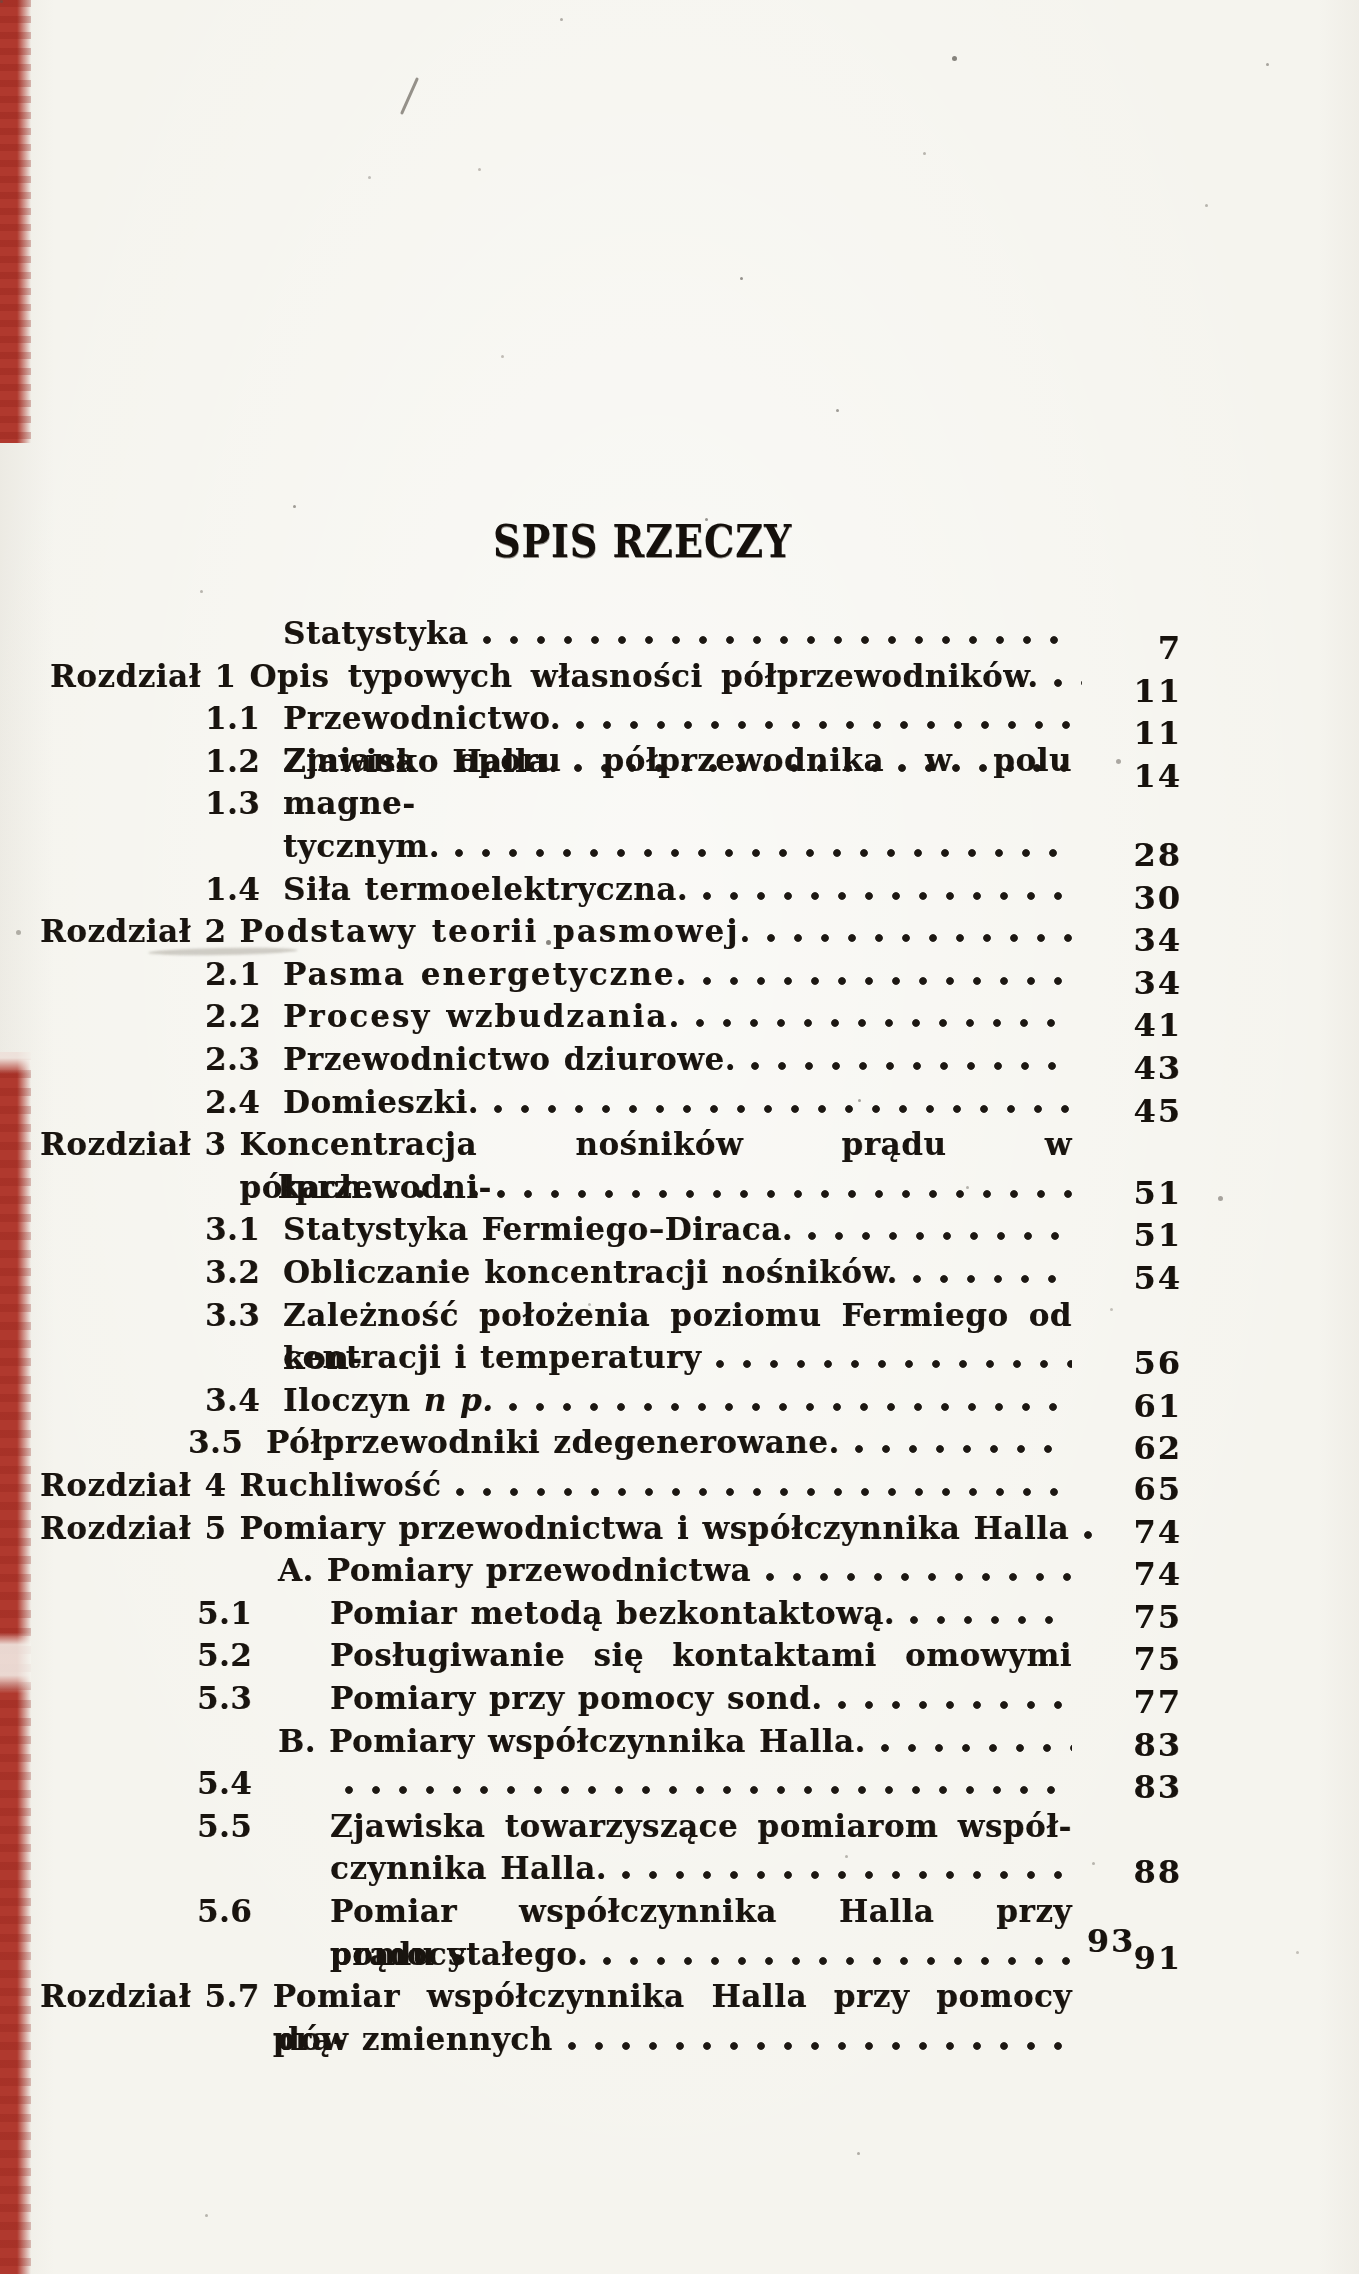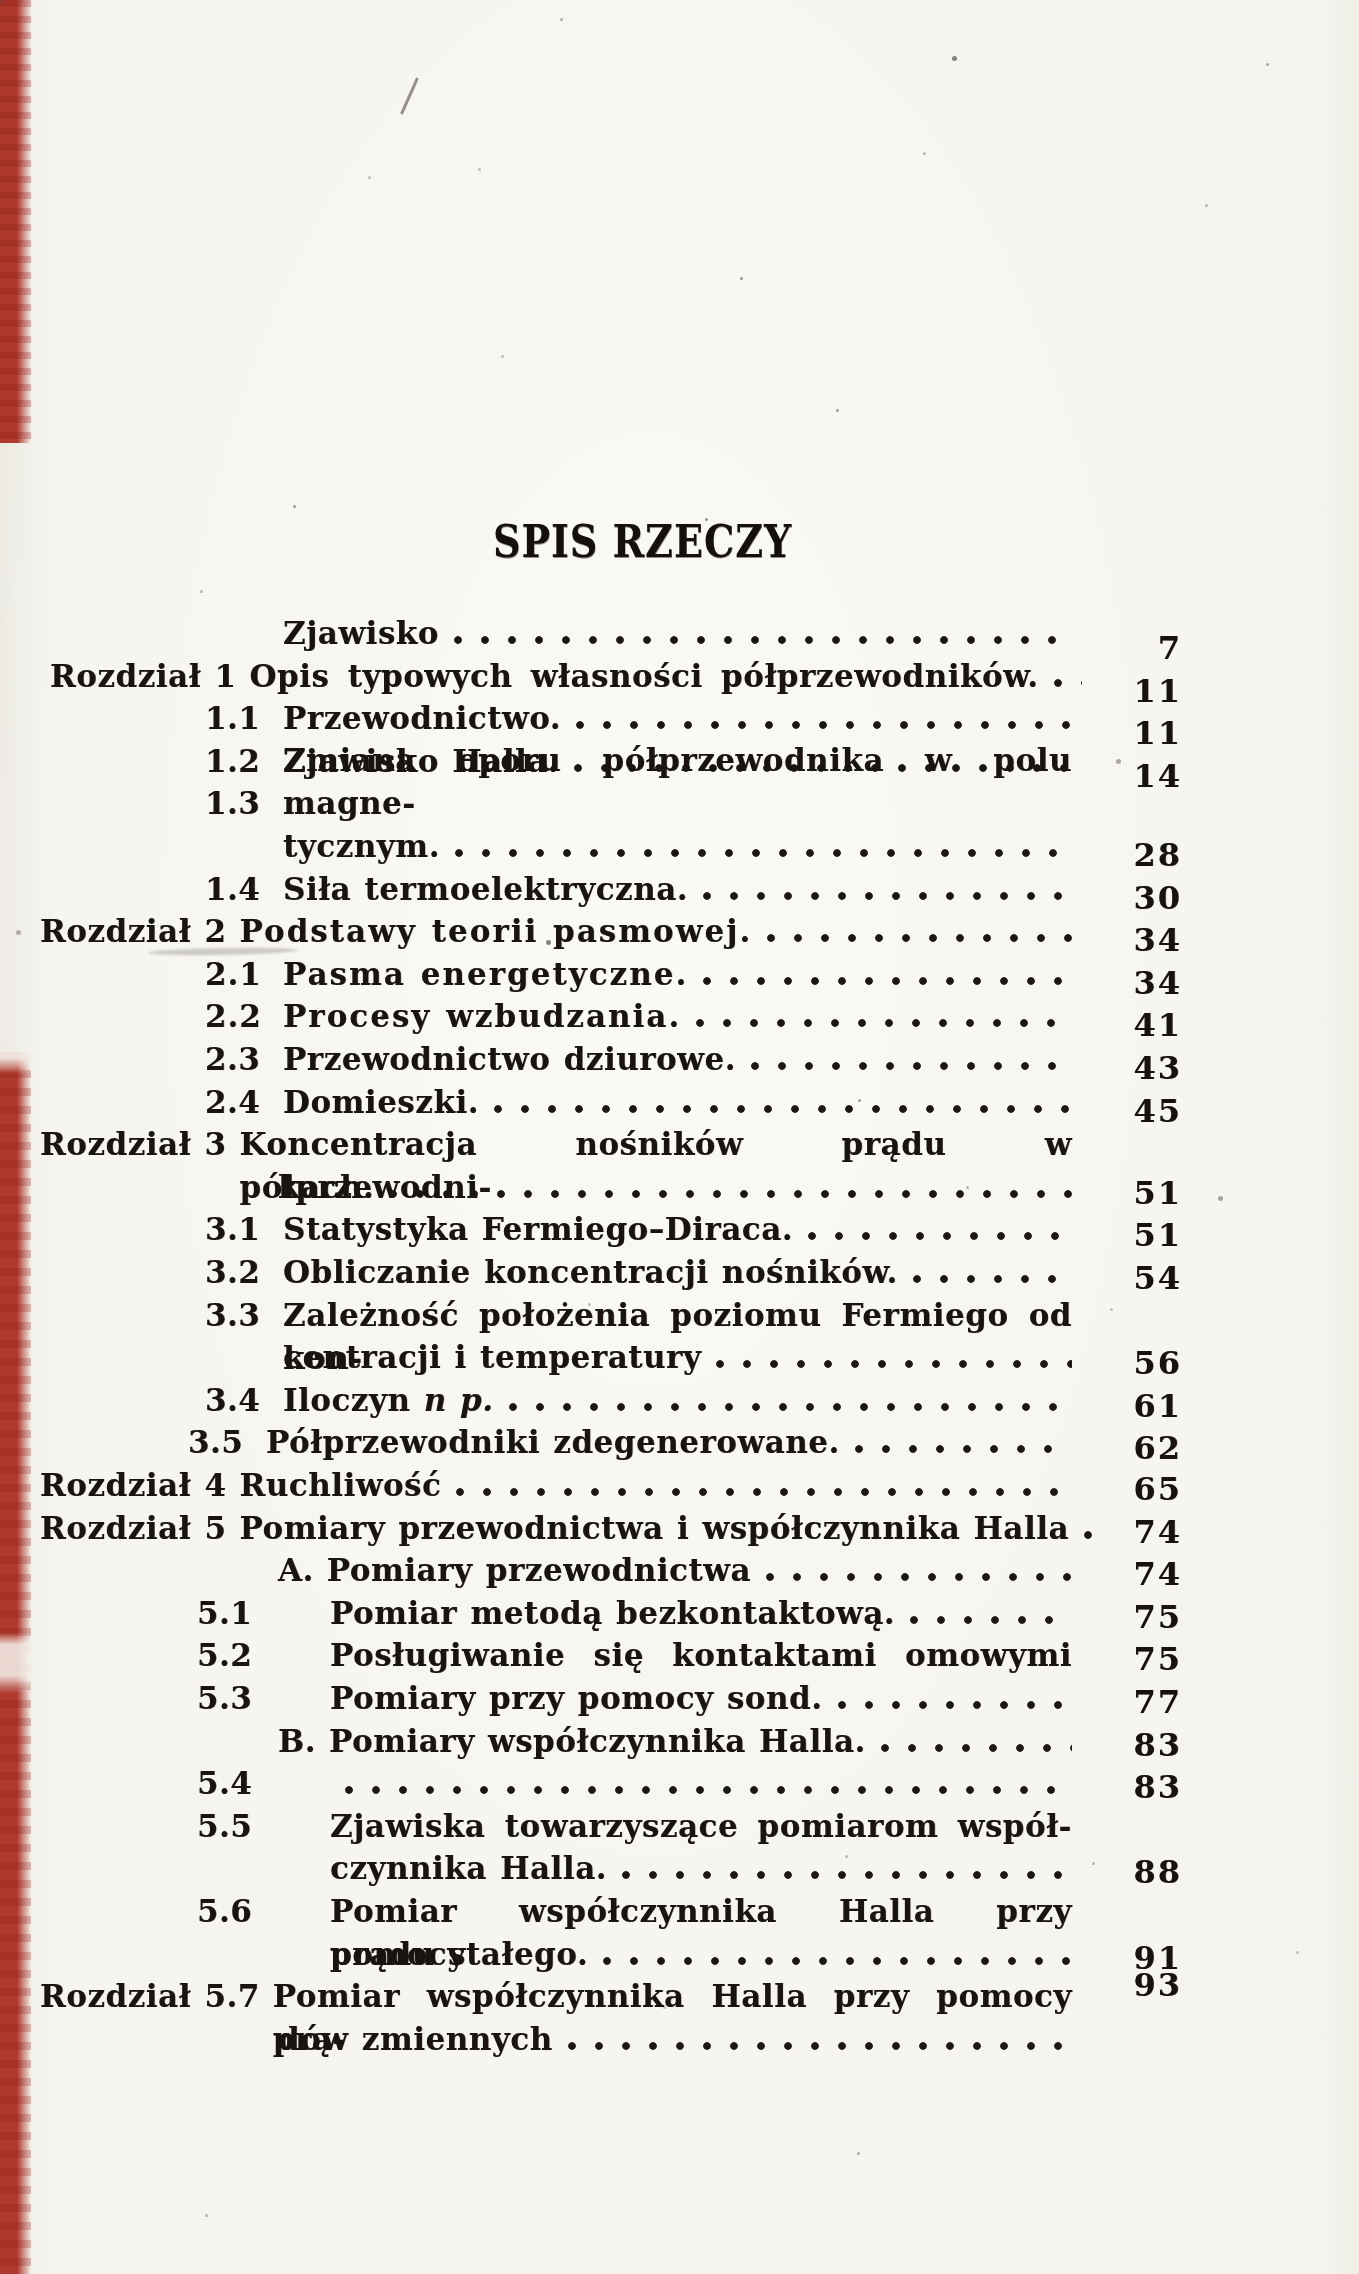--- a/index.html
+++ b/index.html
@@ -74,21 +74,21 @@
 
 <div class="page">
   <div id="redbar-top" class="redbar"></div>
   <div id="redbar-bottom" class="redbar"></div>
   <div id="speckles"></div>
   <div id="pen-mark"></div>
   <div id="smudge"></div>
   <div id="title">SPIS RZECZY</div>
   <div id="toc">
       <div class="row" style="left: 283px; top: 612px; width: 789px;">
-        <span class="txt">Zjawisko</span>
+        <span class="txt">Statystyka</span>
         <div class="lead"></div>
       </div>
       <span class="pg" style="top: 627px;">7</span>
       <div class="row" style="left: 40px; top: 655px; width: 1032px; margin-left: 10px;">
         <span class="lbl">Rozdział 1</span>
         <span class="txt ws1">Opis typowych własności półprzewodników.</span>
         <div class="lead"></div>
       </div>
       <span class="pg" style="top: 670px;">11</span>
       <div class="row" style="left: 205px; top: 697px; width: 867px;">
@@ -255,15 +255,15 @@
       </div>
       <span class="pg" style="top: 1937px;">91</span>
       <div class="row justify" style="left: 40px; top: 1975px; width: 1032px;">
         <span class="lbl">Rozdział 5.7</span>
         <span class="txt">Pomiar współczynnika Halla przy pomocy prą-</span>
       </div>
       <div class="row" style="left: 278px; top: 2018px; width: 794px;">
         <span class="txt">dów zmiennych</span>
         <div class="lead"></div>
       </div>
-      <span class="pg" style="top: 1964px;">93</span>
+      <span class="pg" style="top: 1920px; text-align: center;">93</span>
     </div>
 </div>
 
 </body></html>

